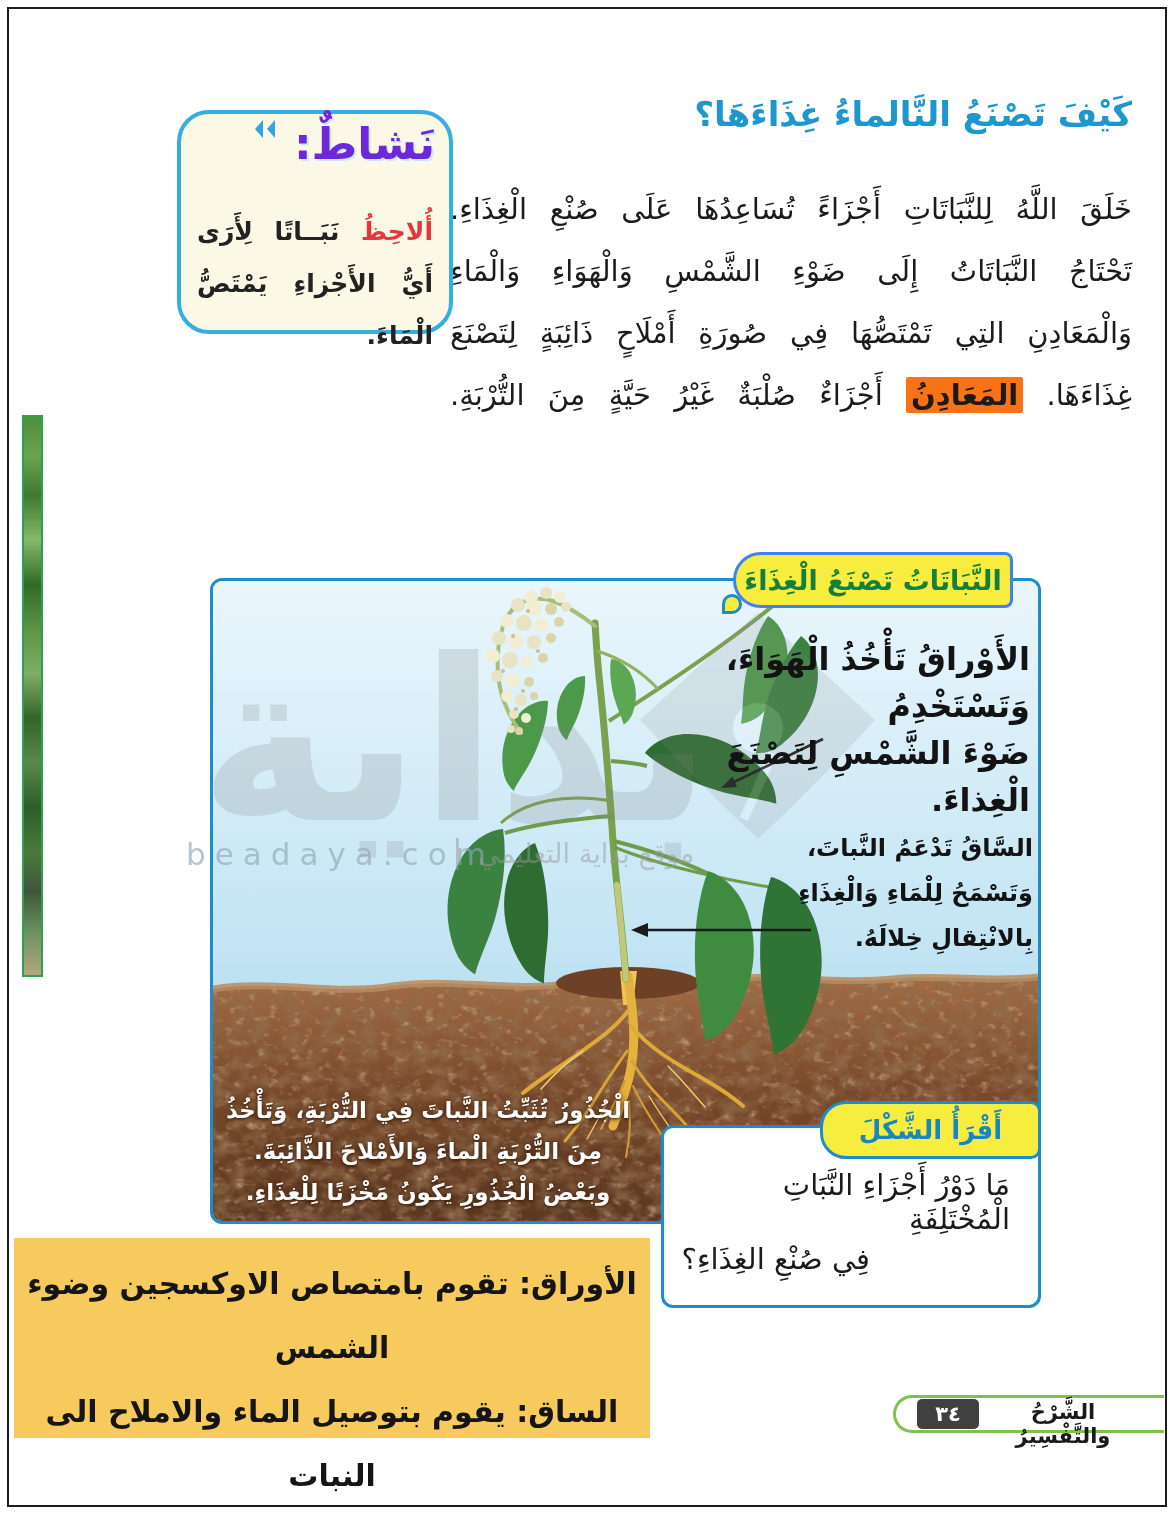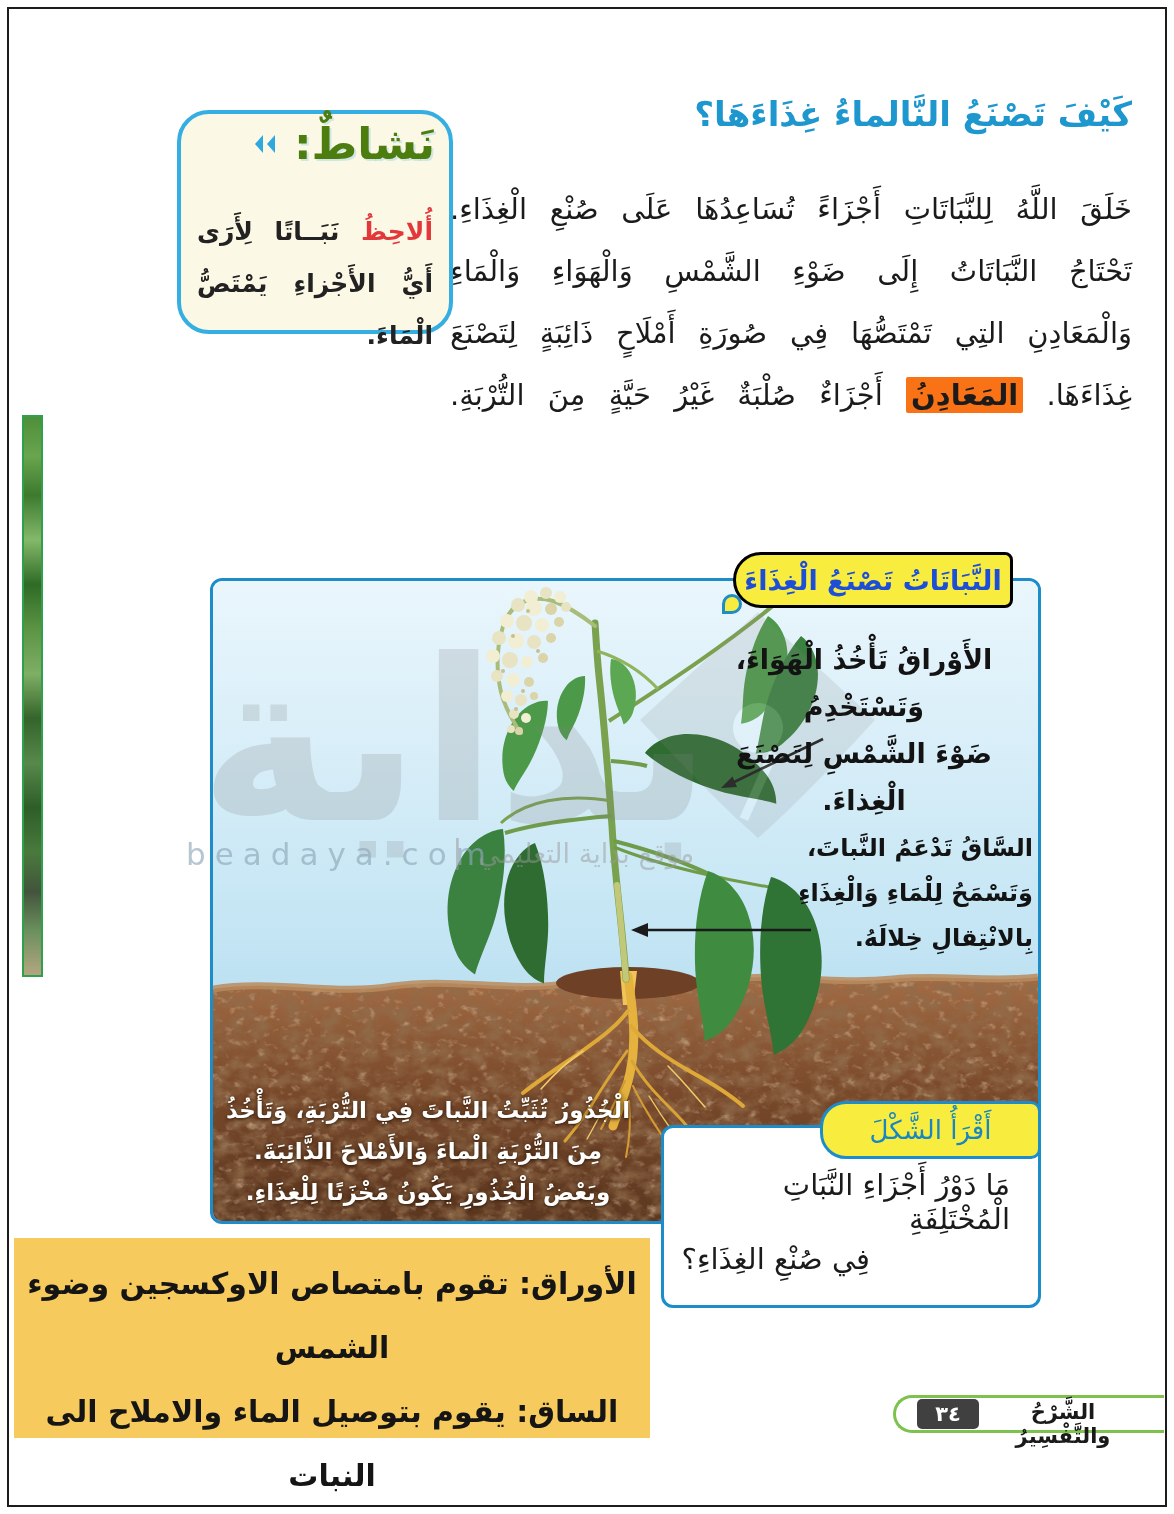--- a/index.html
+++ b/index.html
@@ -15,57 +15,57 @@
   .q-title{left:620px;top:94px;width:512px;text-align:right;direction:rtl;
     font-size:34px;font-weight:bold;color:#1e96ce;}
   
   .intro-line{left:450px;width:682px;height:62px;direction:rtl;color:#1b1b1b;
     font-size:29px;line-height:58px;text-align:justify;text-align-last:justify;white-space:nowrap;}
   .intro-line.wrap{white-space:normal;}
   .hl{background:#f97316;padding:1px 5px;border-radius:2px;font-weight:bold;}
   
   .act-box{left:177px;top:110px;width:268px;height:216px;background:#fcf8e6;
     border:4px solid #35aee2;border-radius:32px;}
-  .act-title{right:14px;top:4px;direction:rtl;font-size:44px;font-weight:bold;color:#4d7c0f;
-    text-shadow:2px 2px 0 rgba(53,174,226,.22);display:flex;align-items:center;gap:16px;}
+  .act-title{right:14px;top:4px;direction:rtl;font-size:44px;font-weight:bold;color:#6d28d9;
+    text-shadow:2px 2px 0 rgba(53,174,226,.22);display:flex;align-items:flex-start;gap:16px;}
   .act-body{left:16px;right:16px;top:92px;direction:rtl;font-size:25px;font-weight:bold;color:#222;
     line-height:52px;text-align:justify;text-align-last:justify;}
   .act-lead{color:#e2373b;}
   
   .strip{left:22px;top:415px;width:17px;height:558px;border:2px solid #2fa14e;
     background:linear-gradient(180deg,#4f8f3a 0%,#6aa44e 7%,#3d7a2e 14%,#85b86a 22%,#2f6b26 30%,
       #5c9444 38%,#7fae65 46%,#35642b 54%,#58884a 62%,#2e5d28 70%,#4a7a3c 78%,#42543c 85%,
       #6b8f5e 92%,#b3a67f 100%);}
   
   .fig-box{left:210px;top:578px;width:825px;height:640px;border:3px solid #1c8dc9;border-radius:12px;
     overflow:hidden;background:#cfe9f6;}
-  .fig-label{left:733px;top:552px;width:274px;height:50px;background:#f8ec3f;border:3px solid #000000;
+  .fig-label{left:733px;top:552px;width:274px;height:50px;background:#f8ec3f;border:3px solid #3b82f6;
     border-radius:28px 8px 8px 28px;display:flex;align-items:center;justify-content:center;
-    direction:rtl;font-size:27px;font-weight:bold;color:#1d4ed8;z-index:6;}
+    direction:rtl;font-size:27px;font-weight:bold;color:#15803d;z-index:6;}
   .label-curl{left:722px;top:594px;width:14px;height:14px;background:#f8ec3f;border:3px solid #1c8dc9;
     border-radius:50% 50% 50% 0;z-index:5;}
   .fig-note{direction:rtl;font-weight:bold;color:#131313;z-index:6;}
-  .leaves-note{left:698px;top:636px;width:332px;font-size:27px;line-height:47px;text-align:center;}
+  .leaves-note{left:698px;top:636px;width:332px;font-size:32px;line-height:47px;text-align:right;}
   .stem-note{left:793px;top:826px;width:240px;font-size:24px;line-height:45px;text-align:right;}
   .roots-note{left:220px;top:1090px;width:416px;font-size:23px;line-height:41px;text-align:center;
     color:#ffffff;text-shadow:0 1px 3px rgba(50,25,8,.9),0 0 6px rgba(50,25,8,.55);}
   
   .wm{pointer-events:none;z-index:5;}
   .wm-word{left:183px;top:592px;width:700px;font-size:225px;line-height:300px;font-weight:bold;
     color:#808080;opacity:.20;direction:rtl;text-align:left;margin-left:16px;}
   .wm-domain{left:186px;top:836px;font-size:31px;letter-spacing:9px;color:#8fa8b8;opacity:.65;}
   .wm-sep{left:452px;top:832px;font-size:32px;color:#9a9a9a;opacity:.55;}
   .wm-tag{left:478px;top:838px;font-size:27px;color:#9a9a9a;opacity:.5;direction:rtl;}
   .wm-nib{left:640px;top:612px;opacity:.16;}
   
   .read-box{left:661px;top:1125px;width:374px;height:177px;background:#ffffff;border:3px solid #1c8dc9;
     border-radius:12px;z-index:7;}
   .read-tab{left:820px;top:1101px;width:215px;height:52px;background:#f8ec3f;border:3px solid #1c8dc9;
     border-radius:26px 10px 10px 26px;display:flex;align-items:center;justify-content:center;
-    direction:rtl;font-size:26px;font-weight:normal;color:#1787c3;z-index:8;}
+    direction:rtl;font-size:26px;font-weight:bold;color:#1787c3;z-index:8;}
   .read-q1{left:680px;top:1168px;width:330px;direction:rtl;text-align:right;font-size:29px;color:#1b1b1b;z-index:8;}
   .read-q2{left:680px;top:1242px;width:190px;direction:rtl;text-align:right;font-size:29px;color:#1b1b1b;z-index:8;}
   
   .ans-box{left:14px;top:1238px;width:636px;height:200px;background:#f6ca5c;z-index:8;
     direction:rtl;text-align:center;font-size:30px;font-weight:bold;color:#151515;
     padding-top:14px;box-sizing:border-box;}
   .ans-box div{line-height:64px;}
   
   .footer-bar{left:893px;top:1395px;width:271px;height:38px;border:3px solid #7cc24d;border-right:none;
     border-radius:20px 0 0 20px;box-sizing:border-box;z-index:8;background:#ffffff;}

